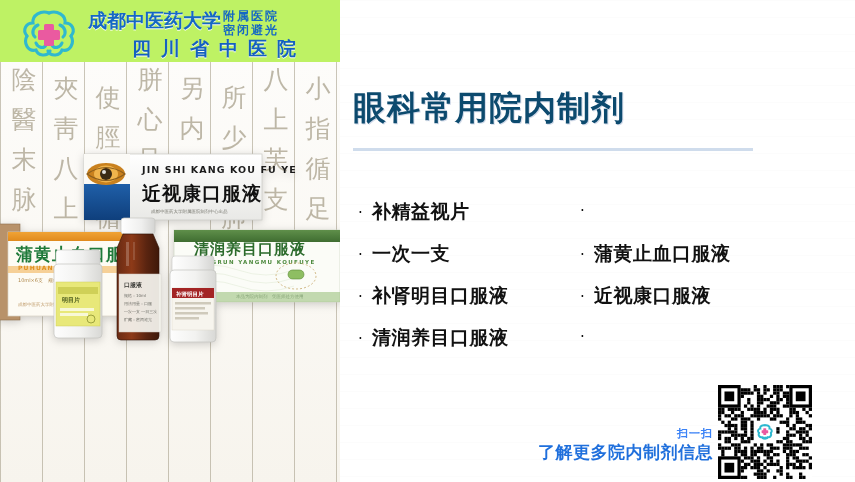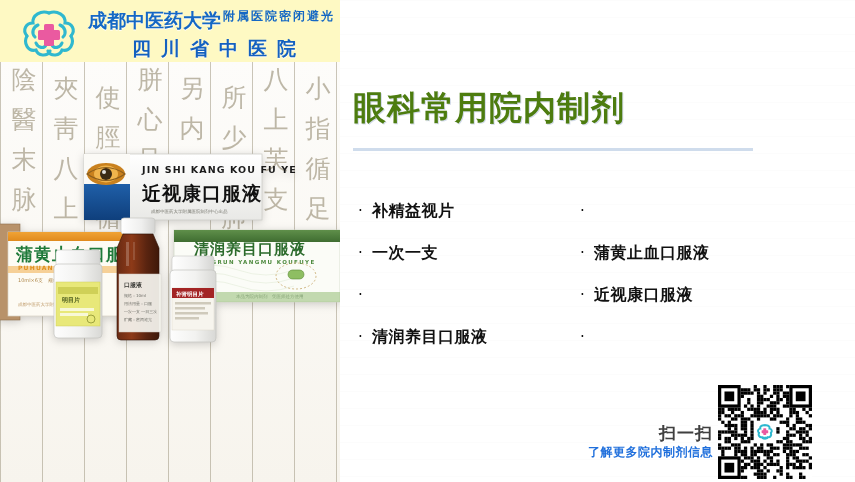--- a/index.html
+++ b/index.html
@@ -31,21 +31,21 @@
     pointer-events: none;
     z-index: 0;
   }
 
   
   .header {
     position: absolute;
     left: 0; top: 0;
     width: 340px; height: 62px;
     z-index: 6;
-    background: #fef9c3;
+    background: #bef264;
   }
   .logo-mark {
     position: absolute;
     left: 16px; top: 7px;
     width: 66px; height: 52px;
   }
   .logo-mark svg { display:block; width:66px; height:52px; }
 
   .hosp-top {
     position: absolute;
@@ -58,21 +58,21 @@
     font-weight: 700;
     line-height: 22px;
     color: #1568c4;
     letter-spacing: 0px;
     white-space: nowrap;
     text-shadow: 0 1px 0 rgba(255,255,255,0.9);
   }
   .hosp-sub {
     margin-left: 2px;
     display: flex;
-    flex-direction: row;
+    flex-direction: column;
   }
   .hosp-sub span {
     font-size: 12px;
     font-weight: 700;
     line-height: 14px;
     color: #1568c4;
     letter-spacing: 2px;
     white-space: nowrap;
   }
   .hosp-bottom {
@@ -141,21 +141,21 @@
     position: absolute;
     left: 340px; top: 0;
     width: 515px; height: 482px;
     z-index: 4;
   }
   .slide-title {
     position: absolute;
     left: 13px; top: 86px;
     font-size: 33px;
     font-weight: 700;
-    color: #4d7c0f;
+    color: #0c4a6e;
     letter-spacing: 1px;
     white-space: nowrap;
     text-shadow: 1px 1px 0 rgba(80,110,170,0.25);
   }
   .title-rule {
     position: absolute;
     left: 13px; top: 148px;
     width: 400px; height: 3px;
     background: #cfdcec;
   }
@@ -174,45 +174,45 @@
     height: 42px;
   }
   .bullet-dot {
     width: 14px;
     flex: 0 0 14px;
     color: #111111;
     font-size: 15px;
     line-height: 42px;
   }
   .bullet-text {
-    font-size: 16px;
+    font-size: 19px;
     font-weight: 700;
     color: #111111;
     line-height: 42px;
     letter-spacing: 0.5px;
     white-space: nowrap;
   }
 
   
   .qr-caption {
     position: absolute;
     right: 142px; top: 424px;
     text-align: right;
     width: 220px;
   }
   .qr-scan {
-    font-size: 17px;
+    font-size: 11px;
     font-weight: 700;
-    color: #404040;
+    color: #3b82f6;
     line-height: 19px;
     letter-spacing: 1px;
     font-family: Liberation Serif, serif;
   }
   .qr-more {
-    font-size: 12px;
+    font-size: 17px;
     font-weight: 700;
     color: #1f6fdc;
     line-height: 18px;
     letter-spacing: 0.5px;
   }
   .qr-code {
     position: absolute;
     left: 718px; top: 385px;
     width: 94px; height: 94px;
     z-index: 5;
@@ -428,20 +428,21 @@
         <div class="bullet-row">
           <span class="bullet-dot">·</span>
           <span class="bullet-text">补精益视片</span>
         </div>
         <div class="bullet-row">
           <span class="bullet-dot">·</span>
           <span class="bullet-text">一次一支</span>
         </div>
         <div class="bullet-row">
           <span class="bullet-dot">·</span>
+          <span class="bullet-text">补肾明目口服液</span>
         </div>
         <div class="bullet-row">
           <span class="bullet-dot">·</span>
           <span class="bullet-text">清润养目口服液</span>
         </div>
       </div>
 
       <div class="bcol right">
         <div class="bullet-row">
           <span class="bullet-dot">·</span>

